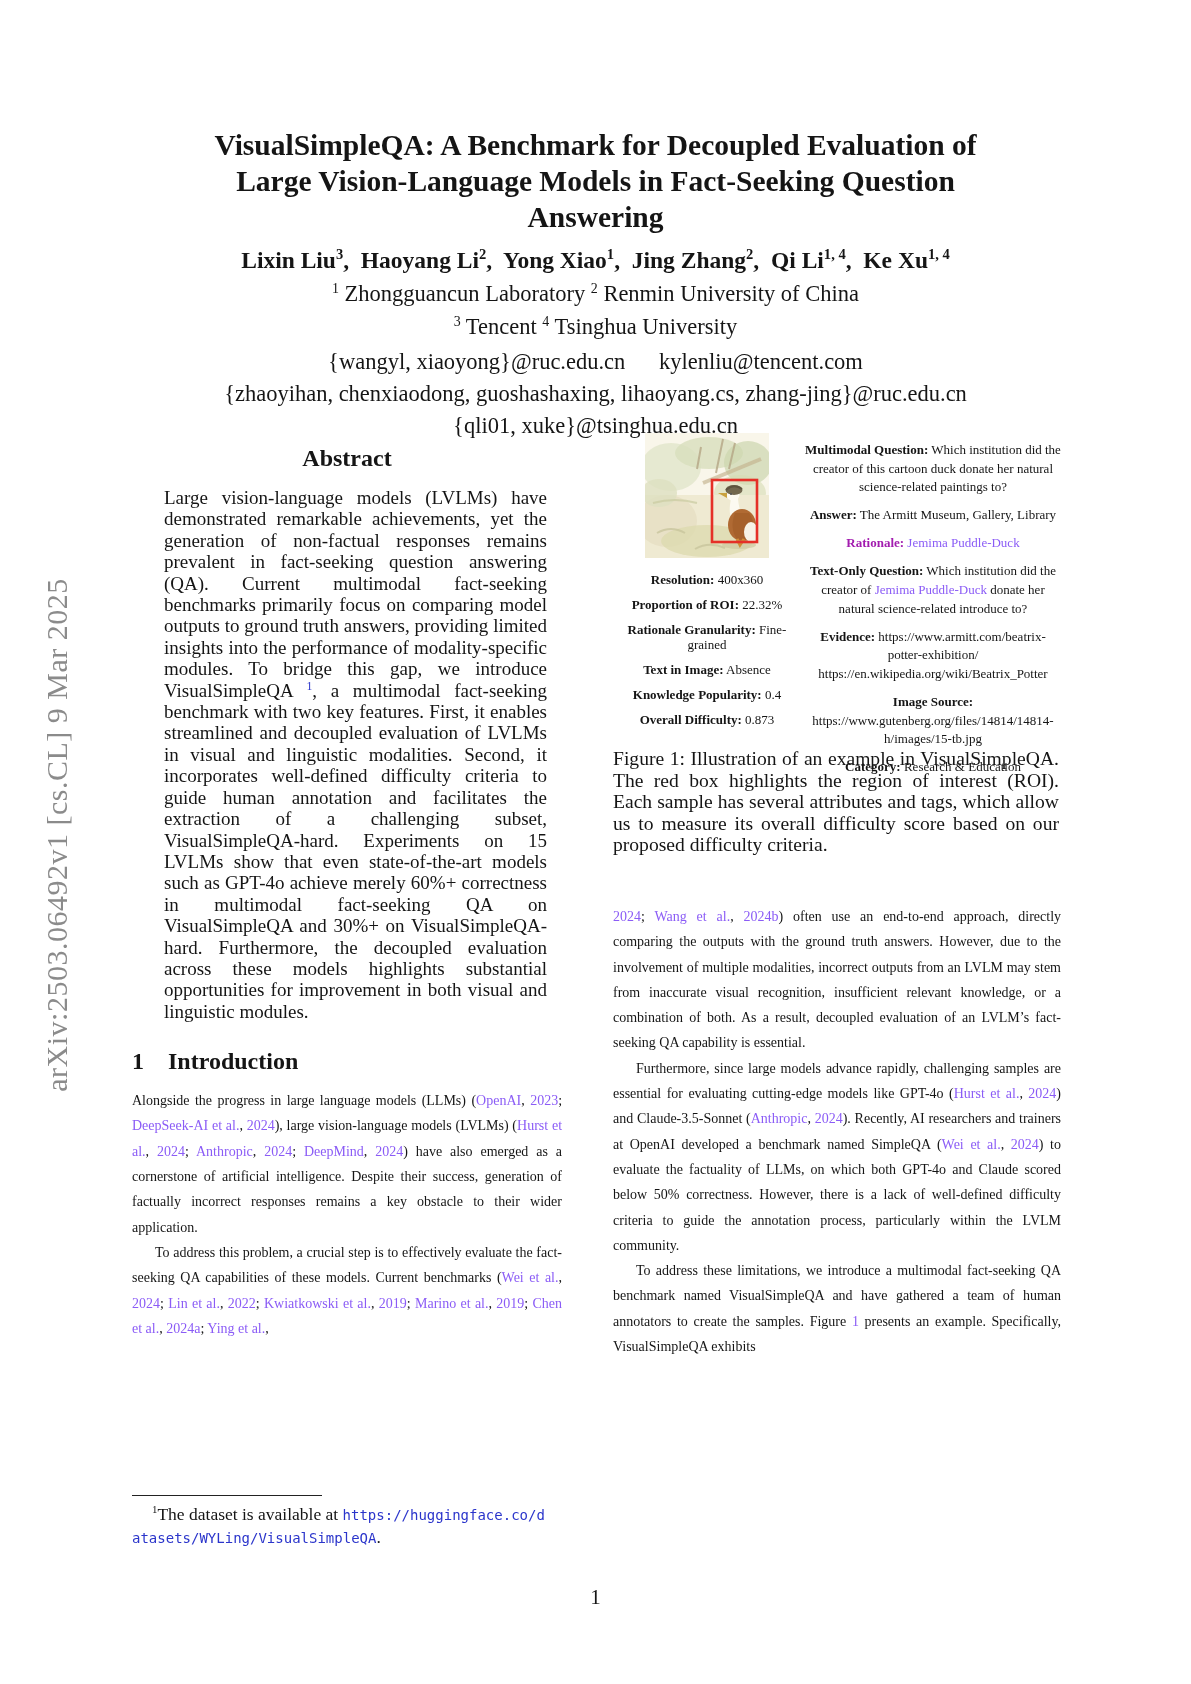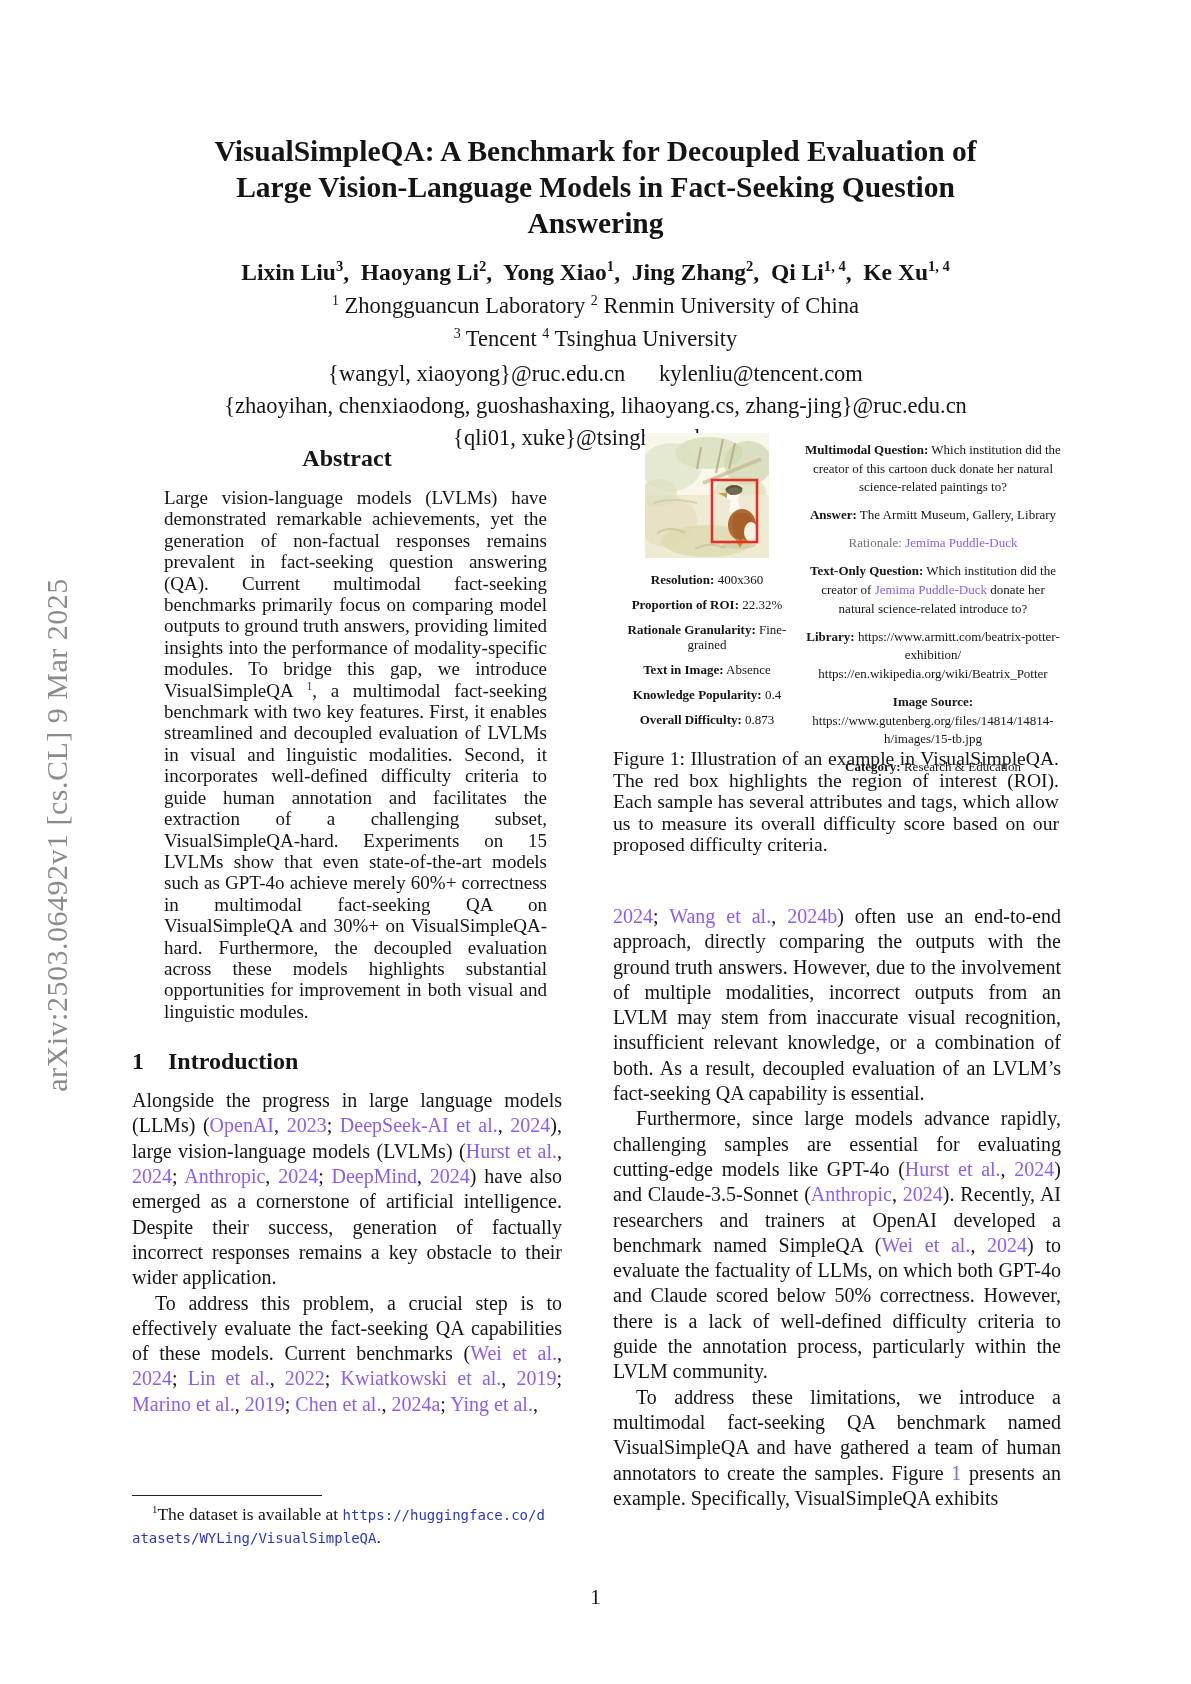--- a/index.html
+++ b/index.html
@@ -10,52 +10,52 @@
   }
   
   .stamp {
     position:absolute; left:-273px; top:818px; width:660px;
     transform:rotate(-90deg); transform-origin:center;
     font-size:30px; color:#8b8b8b; text-align:center; white-space:nowrap;
     letter-spacing:0.5px;
   }
   
   .header { position:absolute; top:120px; left:60px; right:60px; text-align:center; }
-  .title { font-size:29.5px; font-weight:bold; line-height:1.22; max-width:815px; margin:14px auto; }
+  .title { font-size:29.5px; font-weight:bold; line-height:1.22; max-width:815px; margin:8px auto; }
   .authors { margin-top:15px; font-size:23.5px; font-weight:bold; line-height:1.38; white-space:pre-wrap; }
   .affils { font-size:22.5px; line-height:1.3; margin-top:3px; }
   .emails { font-size:22.5px; line-height:1.42; margin-top:5px; white-space:pre-wrap; }
   
   .col-left  { position:absolute; left:132px; top:433px; width:430px; }
   .col-right { position:absolute; left:613px; top:430px; width:448px; }
   .abs-heading { text-align:center; font-size:24px; font-weight:bold; margin:12px 0 15px 0; }
   .abs-body { margin-left:32px; margin-right:15px; font-size:19px; line-height:21.4px; text-align:justify; }
   .sec-heading { font-size:24px; font-weight:bold; margin-top:26px; }
   .sec-heading .num { margin-right:24px; }
-  .para { font-size:20px; line-height:25.3px; text-align:justify; }
+  .para { font-size:14px; line-height:25.3px; text-align:justify; }
   .para.first { margin-top:13px; }
   .para.indent { text-indent:23px; }
   .footnote { position:absolute; top:1062px; left:0; width:420px; font-size:17.5px; line-height:1.3; text-indent:20px; }
   .fnrule { width:190px; border-top:1.5px solid #222; margin-bottom:7px; }
   
   .fig { display:flex; align-items:flex-start; }
   .fig-left { width:188px; flex:none; display:flex; flex-direction:column; align-items:center; }
   .fig-img { position:relative; width:124px; height:125px; margin-top:3px; }
   .fig-attrs { margin-top:14px; width:100%; }
   .attr { font-size:13px; line-height:15px; text-align:center; margin-bottom:10px; }
   .fig-right { flex:1; padding-left:4px; }
   .qa-item { font-size:13px; line-height:18.6px; text-align:center; margin-bottom:9.5px;
              white-space:pre-wrap; overflow-wrap:break-word; }
   .qa-item:first-child { margin-top:11px; }
   .caption { position:absolute; top:318px; left:0; right:2px; font-size:19.6px; line-height:21.5px; text-align:justify; }
   .right-body { position:absolute; top:474px; left:0; right:0; }
   
   .b { font-weight:bold; }
   .c { color:#8b5cf6; }
-  .bc { font-weight:normal; color:#737373; }
+  .bc { font-weight:bold; color:#a21caf; }
   .sup { font-size:0.62em; vertical-align:super; line-height:0; }
   .supc { font-size:0.62em; vertical-align:super; line-height:0; color:#2b35cb; }
   .m { font-family:"DejaVu Sans Mono", monospace; font-size:0.80em; color:#2b35cb; word-break:break-all; }
   .pageno { position:absolute; bottom:74px; left:0; right:0; text-align:center; font-size:21px; }
 </style>
 </head>
 <body>
 
 <div class="page">
 
@@ -129,21 +129,21 @@
           <div class="attr"><span class="b">Text in Image:</span><span> Absence</span></div>
           <div class="attr"><span class="b">Knowledge Popularity:</span><span> 0.4</span></div>
           <div class="attr"><span class="b">Overall Difficulty:</span><span> 0.873</span></div>
         </div>
       </div>
       <div class="fig-right">
         <div class="qa-item"><span class="b">Multimodal Question:</span><span> Which institution did the creator of this cartoon duck donate her natural science-related paintings to?</span></div>
         <div class="qa-item"><span class="b">Answer:</span><span> The Armitt Museum, Gallery, Library</span></div>
         <div class="qa-item"><span class="bc">Rationale:</span><span class="c"> Jemima Puddle-Duck</span></div>
         <div class="qa-item"><span class="b">Text-Only Question:</span><span> Which institution did the creator of </span><span class="c">Jemima Puddle-Duck</span><span> donate her natural science-related introduce to?</span></div>
-        <div class="qa-item"><span class="b">Library:</span><span> https://www.armitt.com/beatrix-potter-exhibition/
+        <div class="qa-item"><span class="b">Evidence:</span><span> https://www.armitt.com/beatrix-potter-exhibition/
 https://en.wikipedia.org/wiki/Beatrix_Potter</span></div>
         <div class="qa-item"><span class="b">Image Source:</span><span> https://www.gutenberg.org/files/14814/14814-h/images/15-tb.jpg</span></div>
         <div class="qa-item"><span class="b">Category:</span><span> Research &amp; Education</span></div>
       </div>
     </div>
 
     <div class="caption">Figure 1: Illustration of an example in VisualSimpleQA. The red box highlights the region of interest (ROI). Each sample has several attributes and tags, which allow us to measure its overall difficulty score based on our proposed difficulty criteria.</div>
 
     <div class="right-body">
       <div class="para"><span class="c">2024</span><span>; </span><span class="c">Wang et al.</span><span>, </span><span class="c">2024b</span><span>) often use an end-to-end approach, directly comparing the outputs with the ground truth answers. However, due to the involvement of multiple modalities, incorrect outputs from an LVLM may stem from inaccurate visual recognition, insufficient relevant knowledge, or a combination of both. As a result, decoupled evaluation of an LVLM’s fact-seeking QA capability is essential.</span></div>

